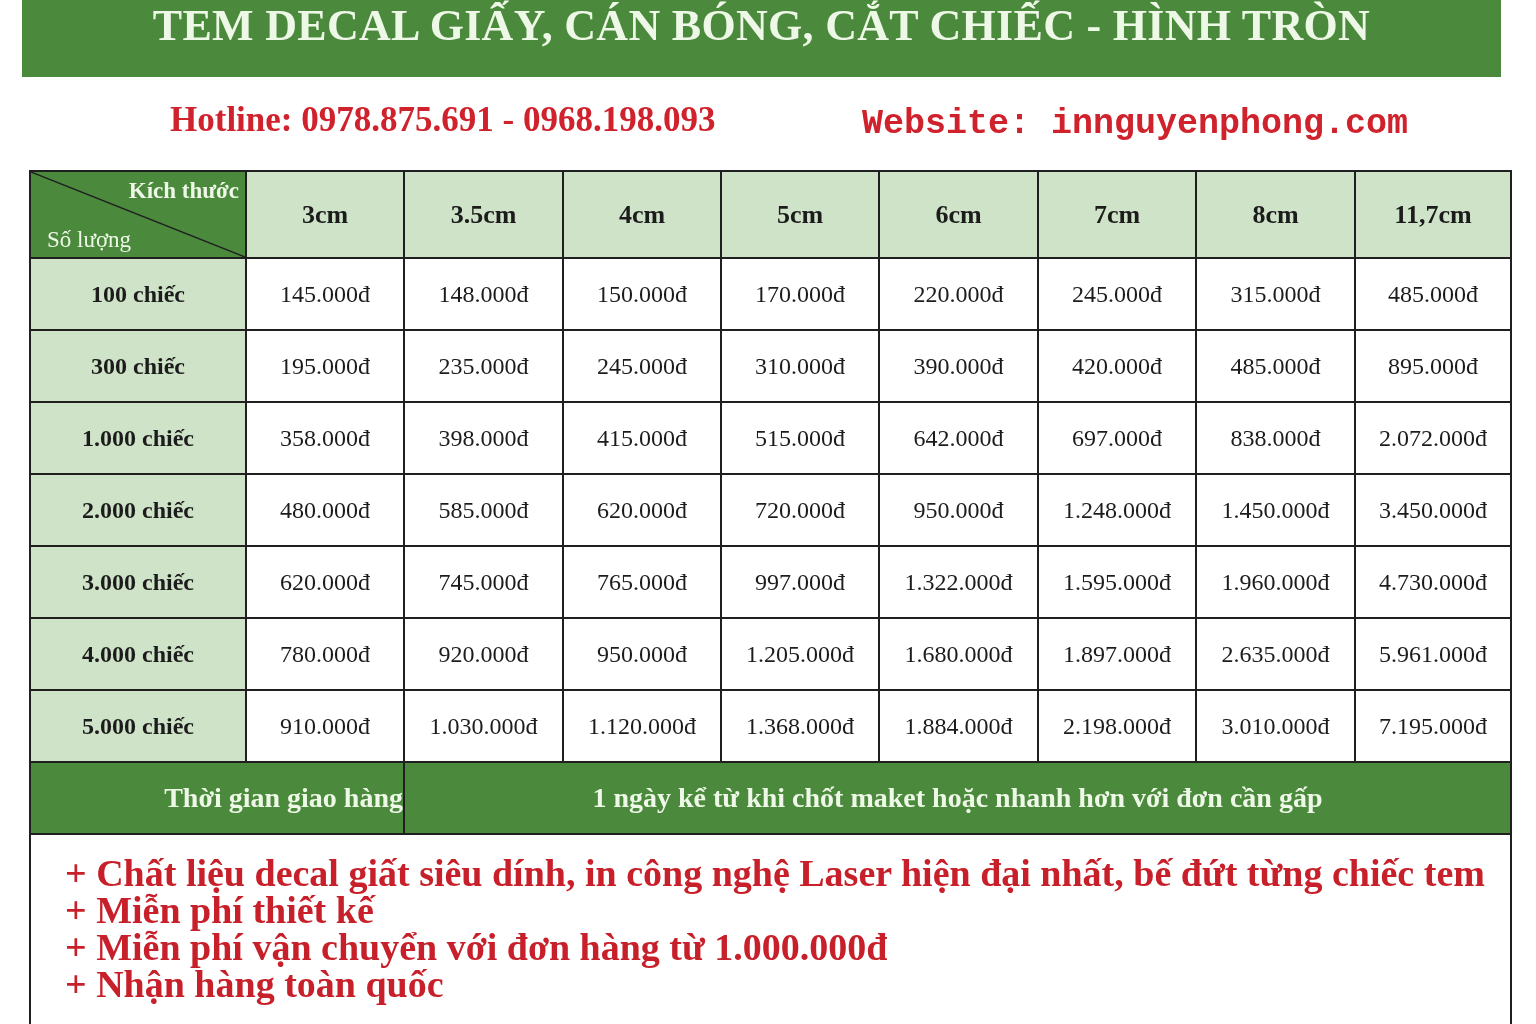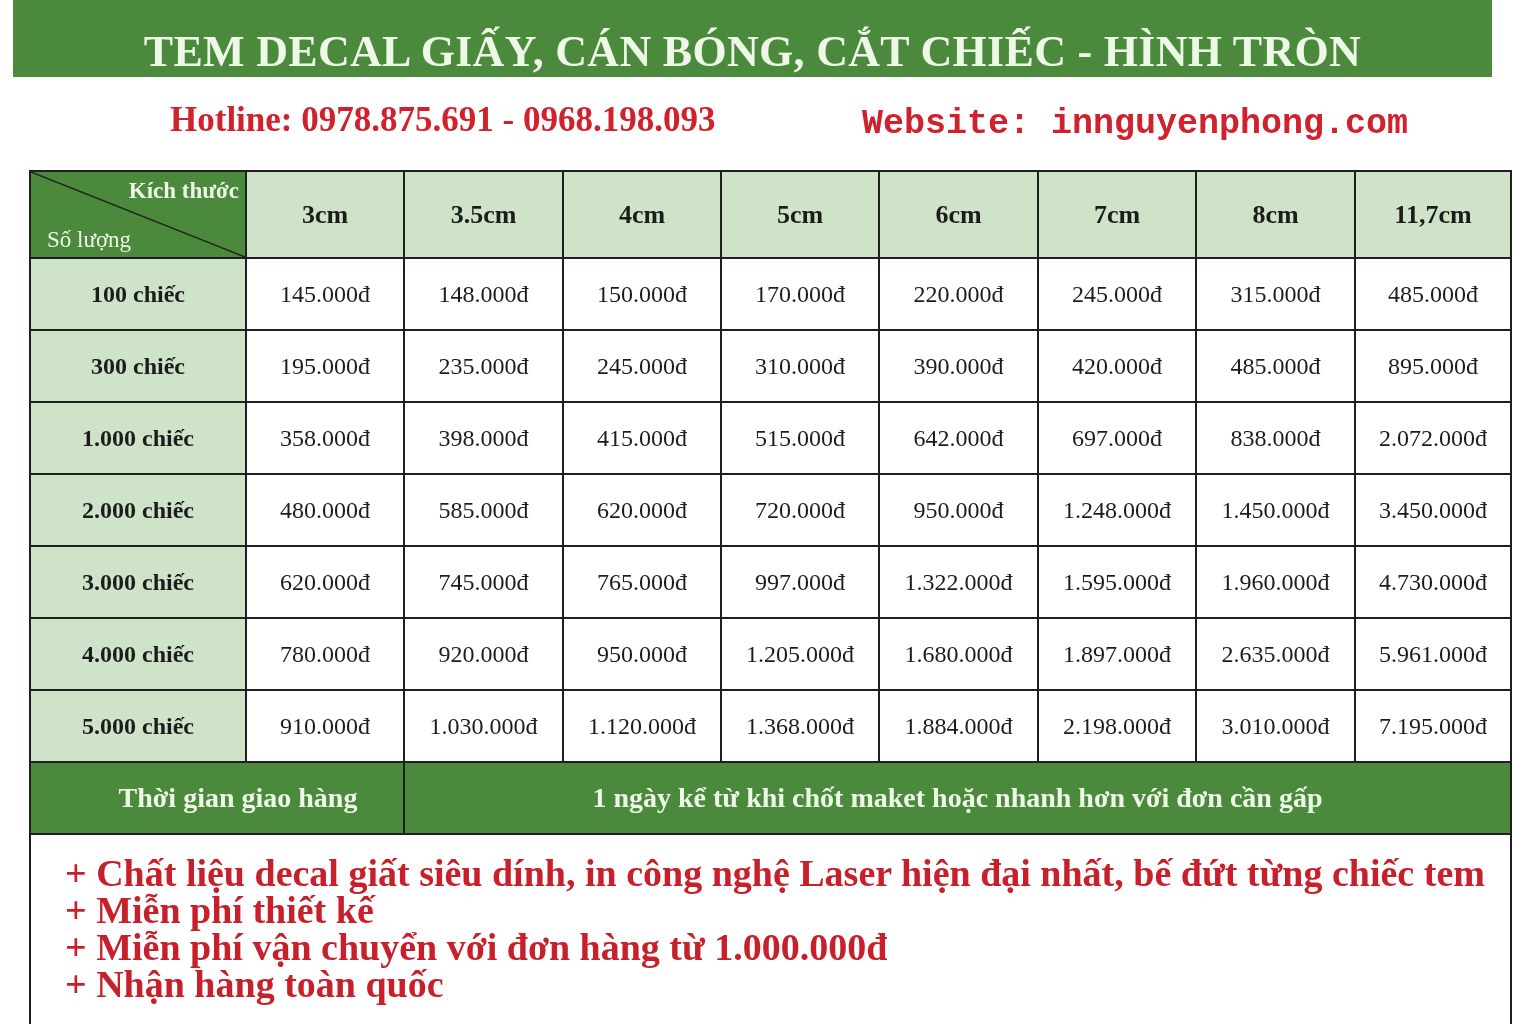--- a/index.html
+++ b/index.html
@@ -1,22 +1,22 @@
 <!DOCTYPE html>
 <html><head>
   <meta charset="utf-8">
   <style>
     * { box-sizing: border-box; margin: 0; padding: 0; }
     html, body { width: 1536px; height: 1024px; background: #ffffff; overflow: hidden; }
     body { font-family: "Liberation Serif", "DejaVu Serif", serif; position: relative; }
 
     .title-bar {
-      position: absolute; left: 13px; top: 0; width: 1479px; height: 77px;
+      position: absolute; left: 22px; top: 0; width: 1479px; height: 77px;
       background: #4b8a3d; color: #eef8e6;
-      display: flex; align-items: flex-end; justify-content: center;
+      display: flex; align-items: flex-start; justify-content: center;
       font-weight: bold; font-size: 44px; letter-spacing: 0.3px;
     }
 
     .contact {
       position: absolute; top: 100px; left: 0; width: 1348px; height: 50px;
       color: #d0222c; font-weight: bold; font-size: 35px;
     }
     .contact .hotline { position: absolute; left: 170px; top: 0; white-space: nowrap; }
     .contact .website { position: absolute; left: 862px; top: 4px; white-space: nowrap; font-family: Liberation Mono, monospace; }
 
@@ -47,21 +47,21 @@
     table.price tbody th.qty {
       background: #cfe3c8; font-weight: bold; font-size: 24px;
     }
     table.price tbody tr { height: 72px; }
     table.price tbody td { background: #ffffff; }
 
     tr.delivery td, tr.delivery th {
       background: #4b8a3d !important; color: #eef8e6 !important;
       font-weight: bold; font-size: 28px; height: 62px;
     }
-    tr.delivery th { text-align: center; padding-left: 42px; }
+    tr.delivery th { text-align: right; padding-left: 42px; }
 
     tr.notes td {
       background: #ffffff; text-align: left; vertical-align: top;
       padding: 20px 0 0 34px; height: 195px; border-bottom: none !important;
     }
     .note-line {
       color: #c8202a; font-weight: bold; font-size: 38px; line-height: 37px;
     }
   </style>
 </head>

